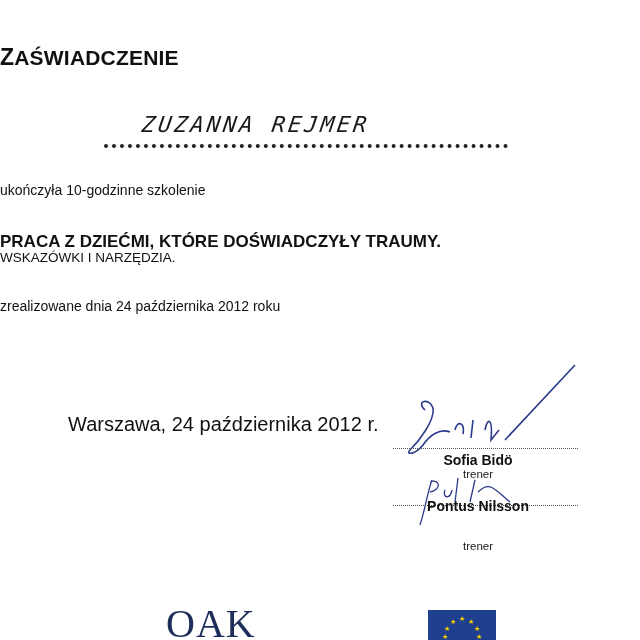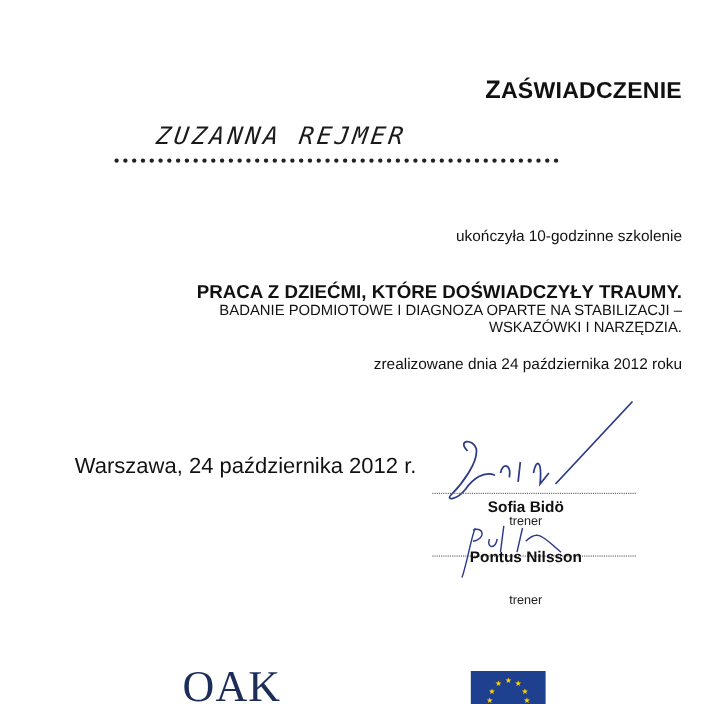--- a/index.html
+++ b/index.html
@@ -1,18 +1,18 @@
 <!DOCTYPE html>
 <html><head>
 <meta charset="utf-8">
 <style>
   html, body { margin:0; padding:0; }
   body { width:640px; height:640px; background:#ffffff; position:relative; overflow:hidden; font-family:"Liberation Sans", sans-serif; color:#111; }
   .abs { position:absolute; }
-  .center { left:0; width:620px; text-align:right;margin-top:24px; }
+  .center { left:0; width:620px; text-align:left; }
   .title { top:44px; font-size:21px; font-weight:bold; letter-spacing:0.2px; }
   .title .big { font-size:23px; }
   .name-line { top:112px; left:104px; width:420px; height:36px; }
   .dots { position:absolute; left:0; bottom:0; width:404px; height:8px; border-bottom:4px dotted #222; }
   .handname { position:absolute; left:38px; top:0px; font-family:"DejaVu Sans Mono", monospace; font-style:italic; font-size:22px; letter-spacing:3px; color:#1a1a1a; transform:skewX(-8deg); }
   .completed { top:182px; font-size:14px; }
   .course { top:232px; font-size:17px; font-weight:bold; }
   .subtitle { top:250px; font-size:13.5px; line-height:16px; }
   .realized { top:298px; font-size:14px; }
   .place-date { top:413px; left:68px; font-size:20px; }
@@ -34,21 +34,20 @@
   <div class="abs name-line">
     <div class="dots"></div>
     <div class="handname">ZUZANNA  REJMER</div>
   </div>
 
   <div class="abs center completed">ukończyła 10-godzinne szkolenie</div>
 
   <div class="abs center course">PRACA Z DZIEĆMI, KTÓRE DOŚWIADCZYŁY TRAUMY.</div>
 
   <div class="abs center subtitle">
-    <div>BADANIE PODMIOTOWE I DIAGNOZA OPARTE NA STABILIZACJI –</div>
     <div>WSKAZÓWKI I NARZĘDZIA.</div>
   </div>
 
   <div class="abs center realized">zrealizowane dnia 24 października 2012 roku</div>
 
   <div class="abs place-date">Warszawa, 24 października 2012 r.</div>
 
   <svg class="abs" style="left:395px; top:360px;" width="200" height="100">
     <path d="M30 50 C 20 40, 35 38, 38 48 C 40 60, 25 80, 15 90 C 10 95, 20 95, 28 85 C 35 75, 45 68, 55 72 M60 70 C 62 60, 70 62, 68 74 M78 60 L 76 78 M90 70 C 92 58, 98 56, 96 80 L 104 70 M110 80 L 180 5" fill="none" stroke="#2b3a8a" stroke-width="1.6"></path>
   </svg>

